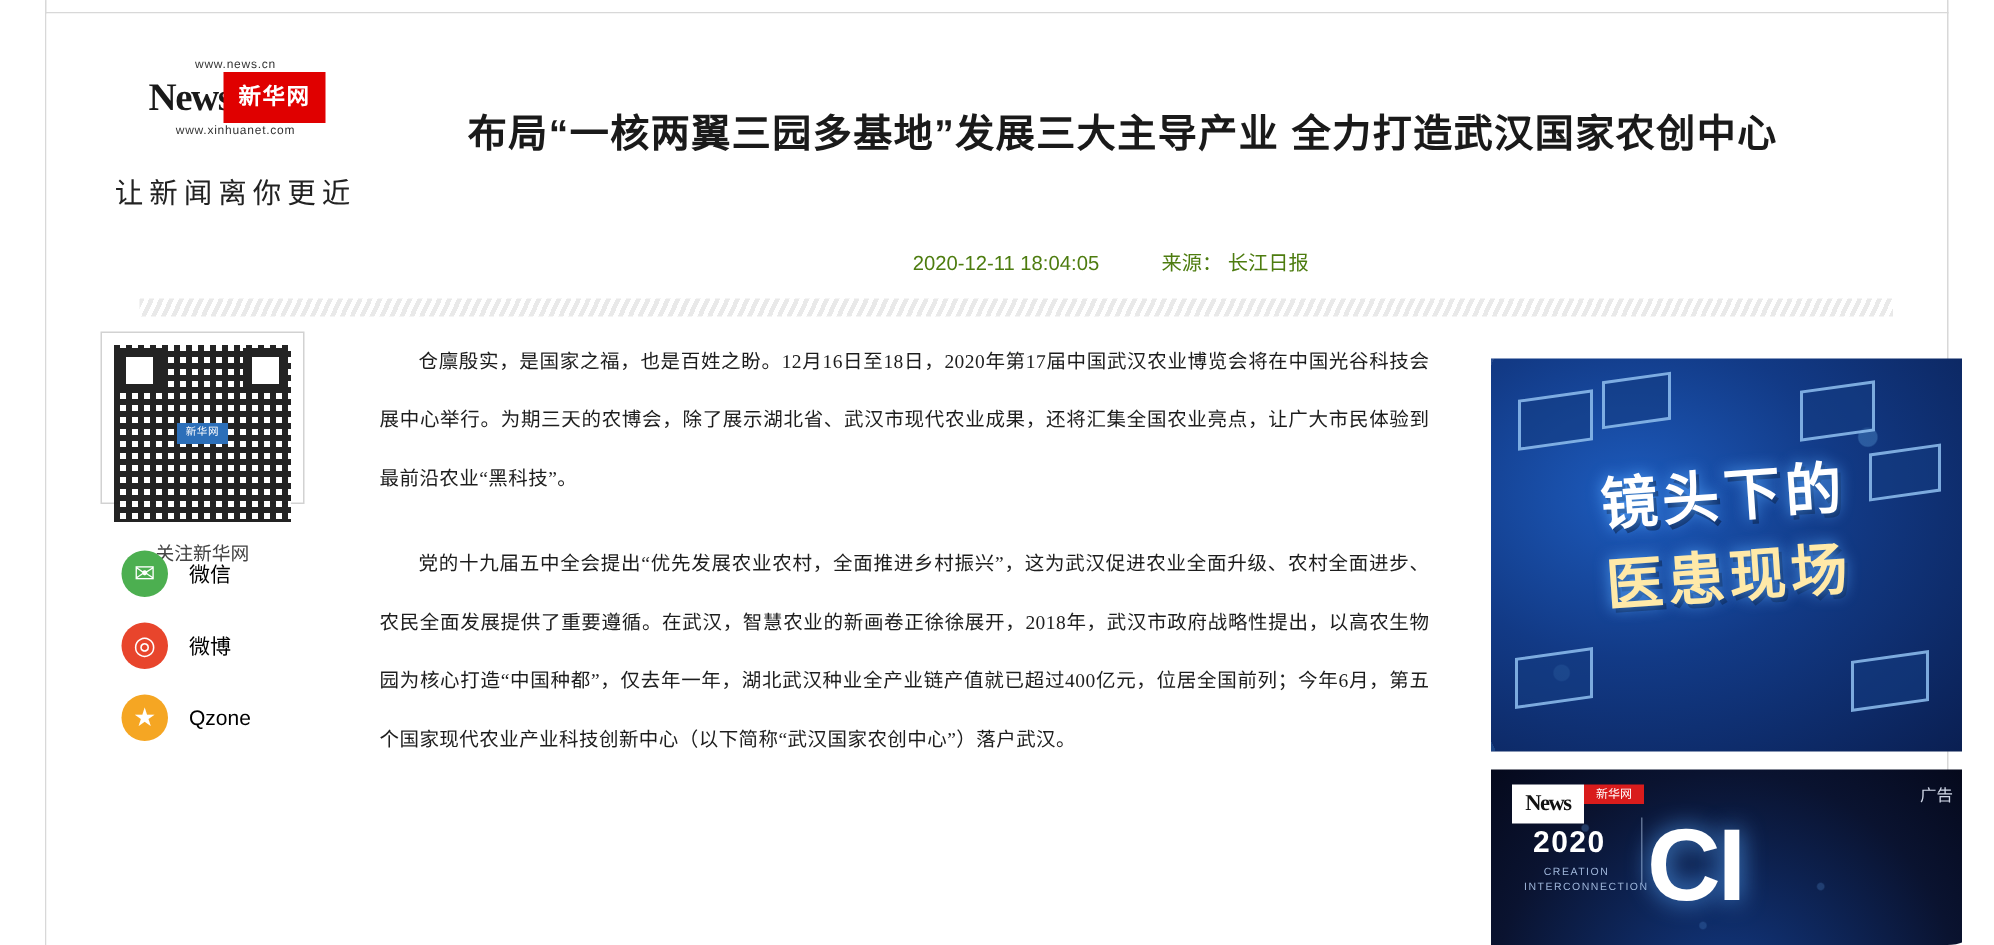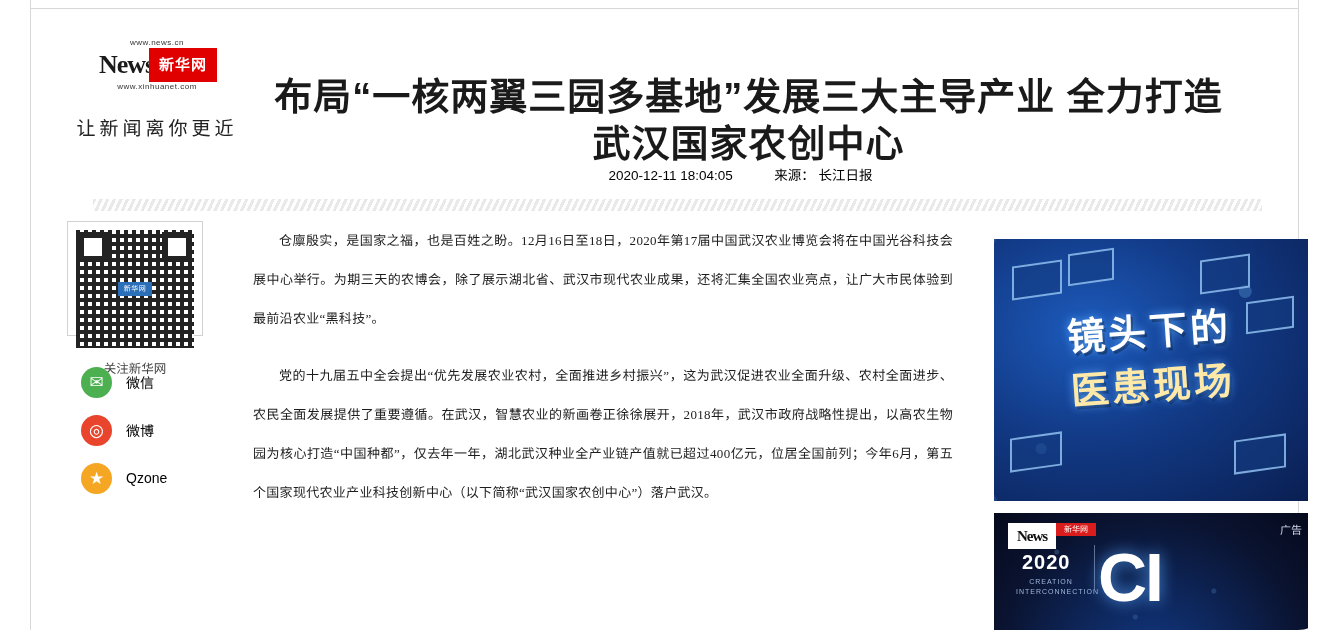--- a/index.html
+++ b/index.html
@@ -118,33 +118,33 @@
   }
 
   .title {
     position: absolute;
     left: 228px;
     right: 60px;
     top: 40px;
     text-align: center;
     font-family: "Liberation Sans", "DejaVu Sans", sans-serif;
     font-weight: bold;
-    font-size: 38px;
+    font-size: 26px;
     line-height: 47px;
     color: #1a1a1a;
     letter-spacing: 1px;
   }
   .meta {
     position: absolute;
     left: 228px;
     right: 76px;
     top: 155px;
     text-align: center;
     font-size: 13.5px;
-    color: #000000;
+    color: #4d7c0f;
   }
   .meta .sep { display: inline-block; width: 34px; }
 
   
   .divider {
     position: absolute;
     left: 62px;
     right: 36px;
     top: 190px;
     height: 12px;

